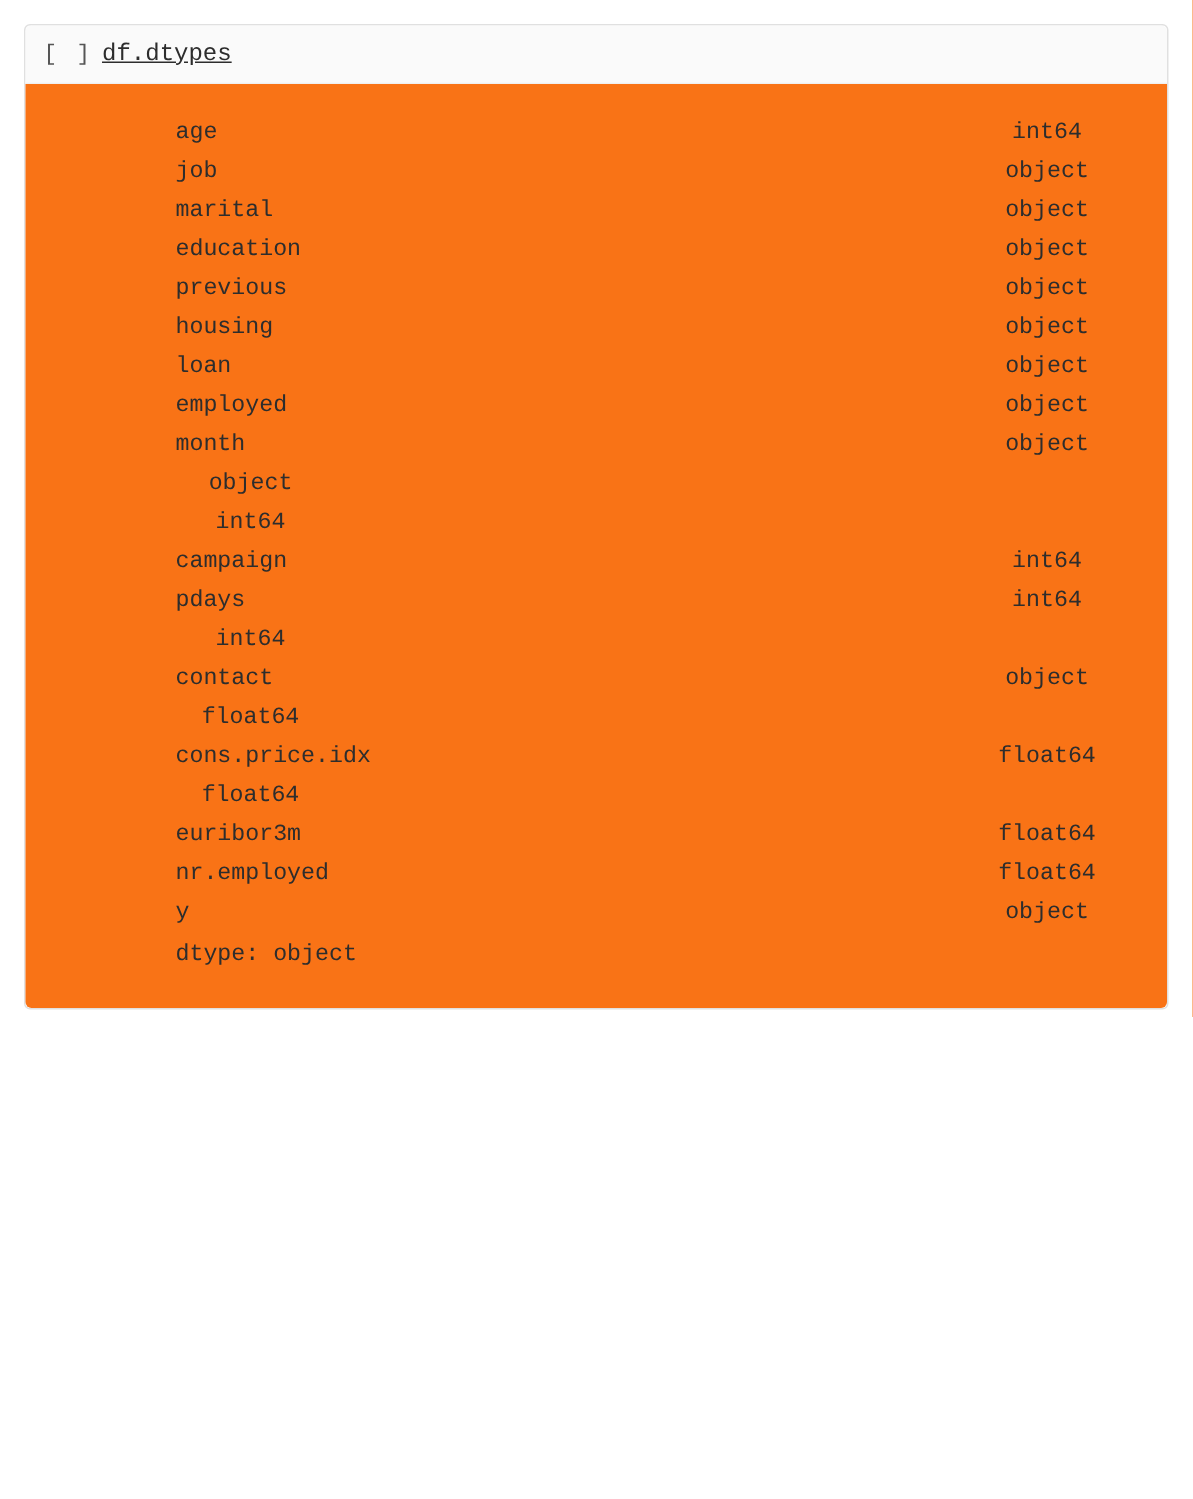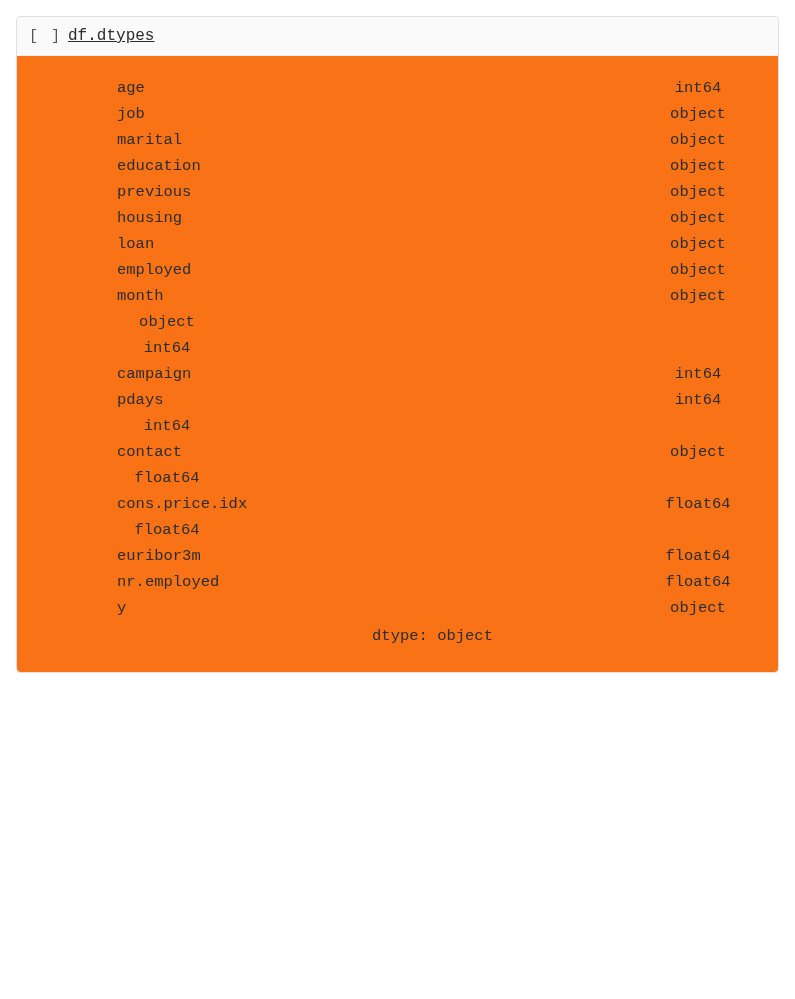--- a/index.html
+++ b/index.html
@@ -76,21 +76,20 @@
       min-width: 100px;
       color: #2d2d2d;
       font-size: 15.5px;
     }
 
     .dtype-footer {
       margin-top: 4px;
       font-size: 15.5px;
       color: #2d2d2d;
       line-height: 1.55;
-      text-align: center;
     }
   </style>
 </head>
 <body>
 
 <div class="notebook-cell">
   <div class="cell-header">
     <span class="cell-bracket">[ ]</span>
     <span class="cell-code">df.dtypes</span>
   </div>

